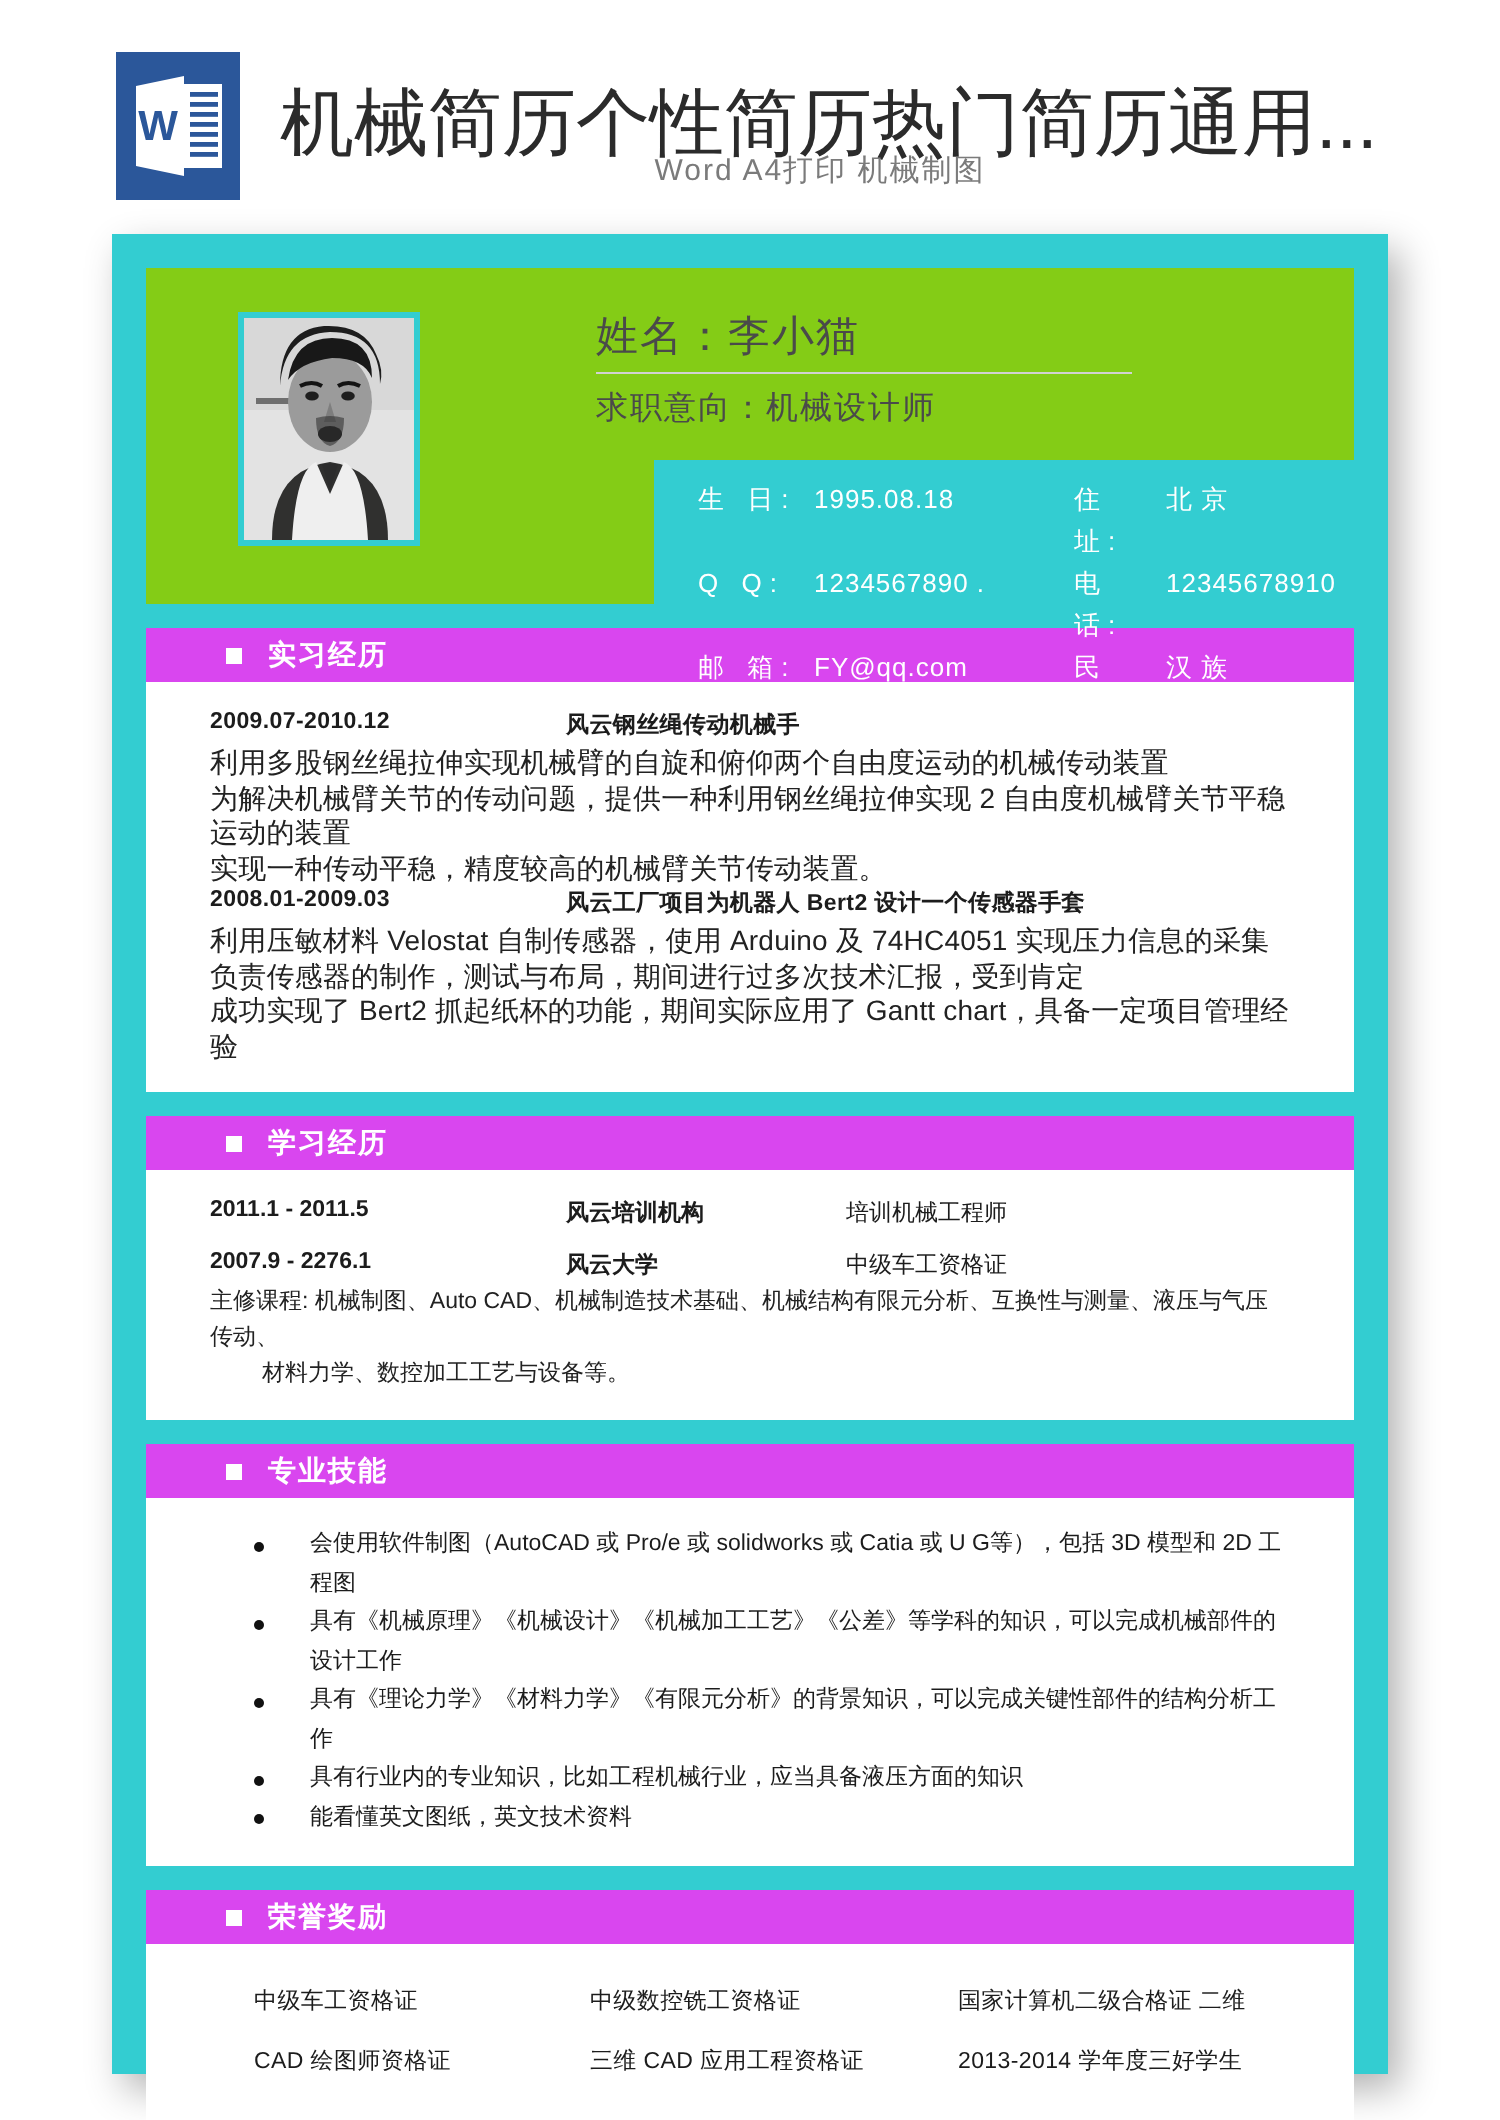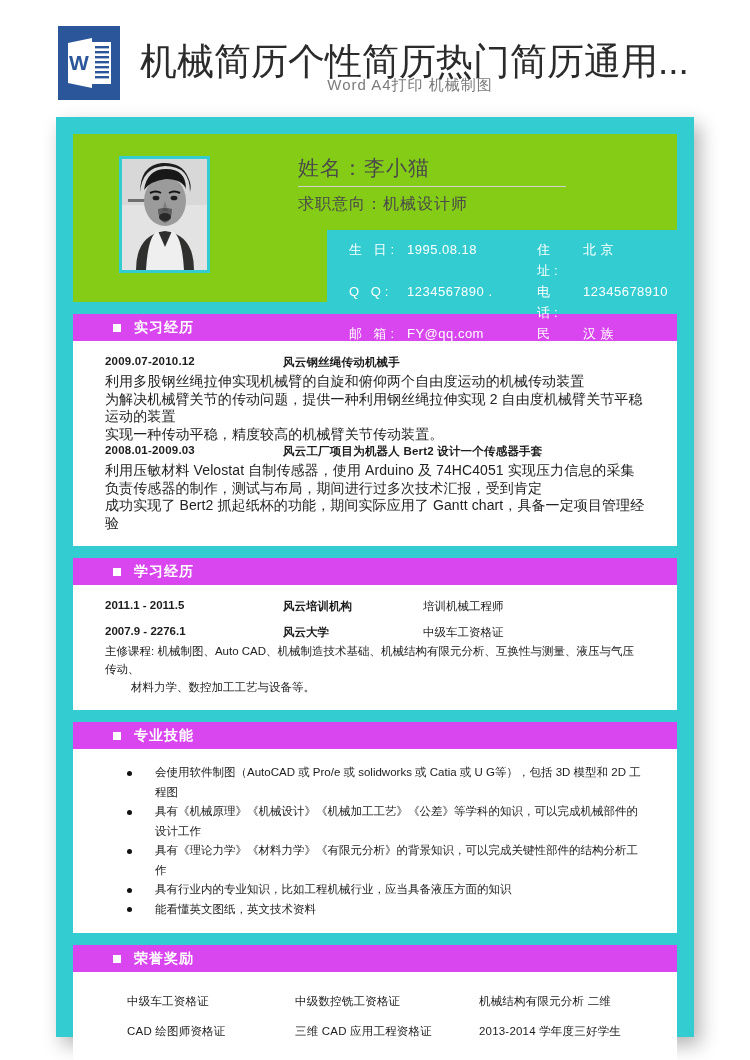--- a/index.html
+++ b/index.html
@@ -295,21 +295,21 @@
   <div class="gap"></div>
 
   <div class="sec-bar">
     <span class="sec-sq"></span>
     <span>荣誉奖励</span>
   </div>
   <div class="sec-body">
     <div class="honor-grid">
       <div class="honor-cell">中级车工资格证</div>
       <div class="honor-cell">中级数控铣工资格证</div>
-      <div class="honor-cell">机械结构有限元分析 二维</div>
+      <div class="honor-cell">国家计算机二级合格证 二维</div>
       <div class="honor-cell">CAD 绘图师资格证</div>
       <div class="honor-cell">三维 CAD 应用工程资格证</div>
       <div class="honor-cell">2013-2014 学年度三好学生</div>
     </div>
   </div>
 
   <div class="gap"></div>
 
   <div class="sec-bar">
     <span class="sec-sq"></span>

